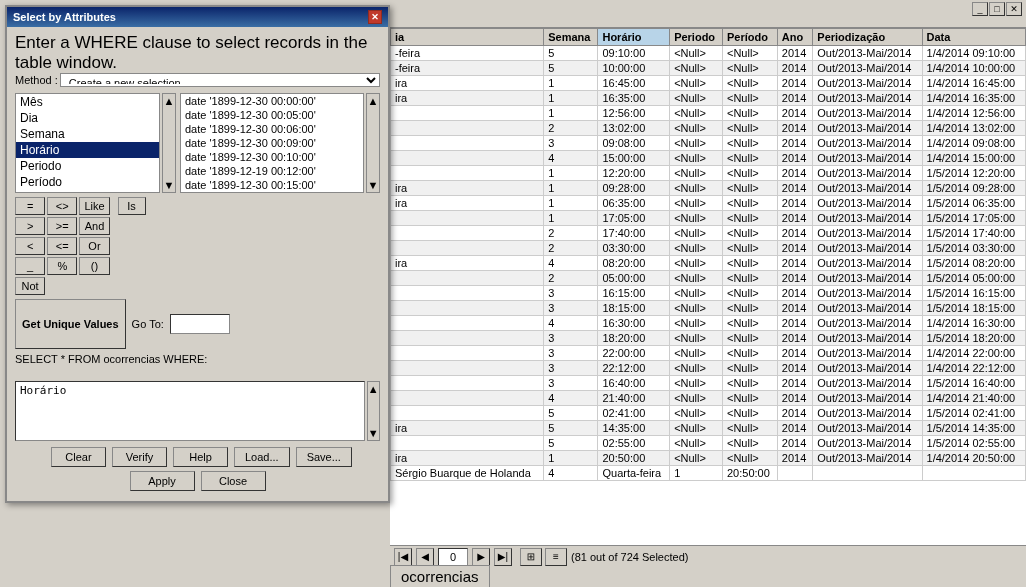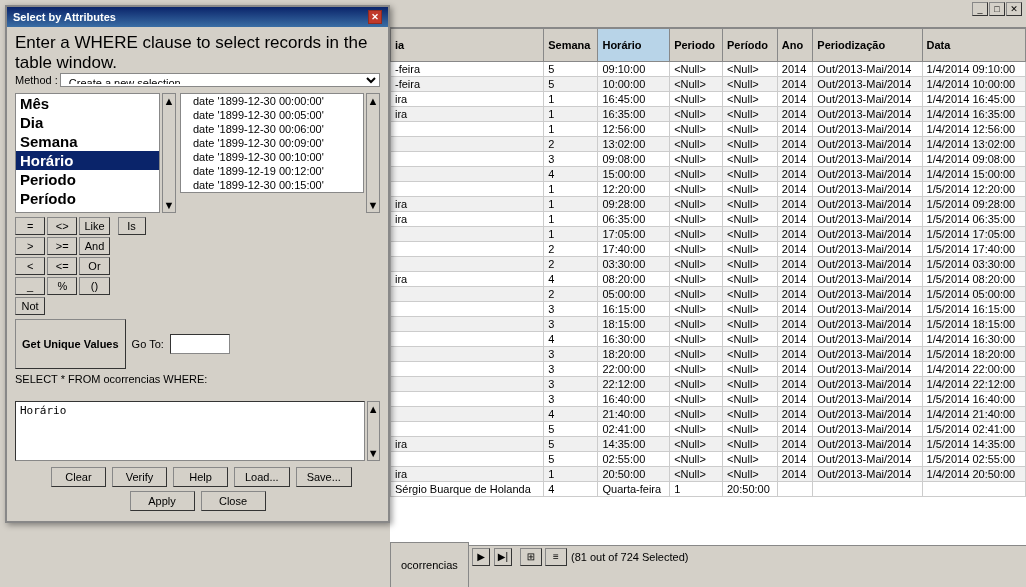--- a/index.html
+++ b/index.html
@@ -22,21 +22,21 @@
 
     table.data-table {
       border-collapse: collapse;
       font-size: 11px;
       width: 100%;
     }
 
     table.data-table th {
       background: #d4d0c8;
       border: 1px solid #888;
-      padding: 10px 4px;
+      padding: 2px 4px;
       white-space: nowrap;
       font-weight: bold;
       text-align: left;
     }
 
     table.data-table td {
       border: 1px solid #ccc;
       padding: 1px 4px;
       white-space: nowrap;
     }
@@ -120,24 +120,23 @@
     .panels-row {
       display: flex;
       gap: 4px;
       margin-bottom: 4px;
     }
 
     .field-list {
       width: 145px;
       border: 1px solid #888;
       background: white;
-      height: 120px;
+      height: 100px;
       overflow-y: auto;
-      font-size: 15px;
-      font-weight: bold;
+      font-size: 12px;
     }
 
     .field-list-item {
       padding: 1px 4px;
       cursor: pointer;
     }
 
     .field-list-item.selected {
       background: #0a246a;
       color: white;
@@ -146,21 +145,21 @@
     .values-list {
       flex: 1;
       border: 1px solid #888;
       background: white;
       height: 100px;
       overflow-y: auto;
       font-size: 11px;
     }
 
     .values-list-item {
-      padding: 1px 12px;
+      padding: 1px 4px;
       cursor: pointer;
     }
 
     .op-btn {
       border: 1px outset #888;
       background: #d4d0c8;
       font-size: 11px;
       padding: 2px 4px;
       cursor: pointer;
       text-align: center;
@@ -294,22 +293,22 @@
       height: 20px;
       display: flex;
       align-items: flex-end;
       background: #d4d0c8;
     }
 
     .tab-item {
       background: #d4d0c8;
       border: 1px solid #888;
       border-bottom: none;
-      padding: 16px 10px;
-      font-size: 11px;
+      padding: 2px 10px;
+      font-size: 15px;
       cursor: pointer;
     }
 
     .window-controls {
       position: absolute;
       top: 2px;
       right: 4px;
       display: flex;
       gap: 1px;
     }

